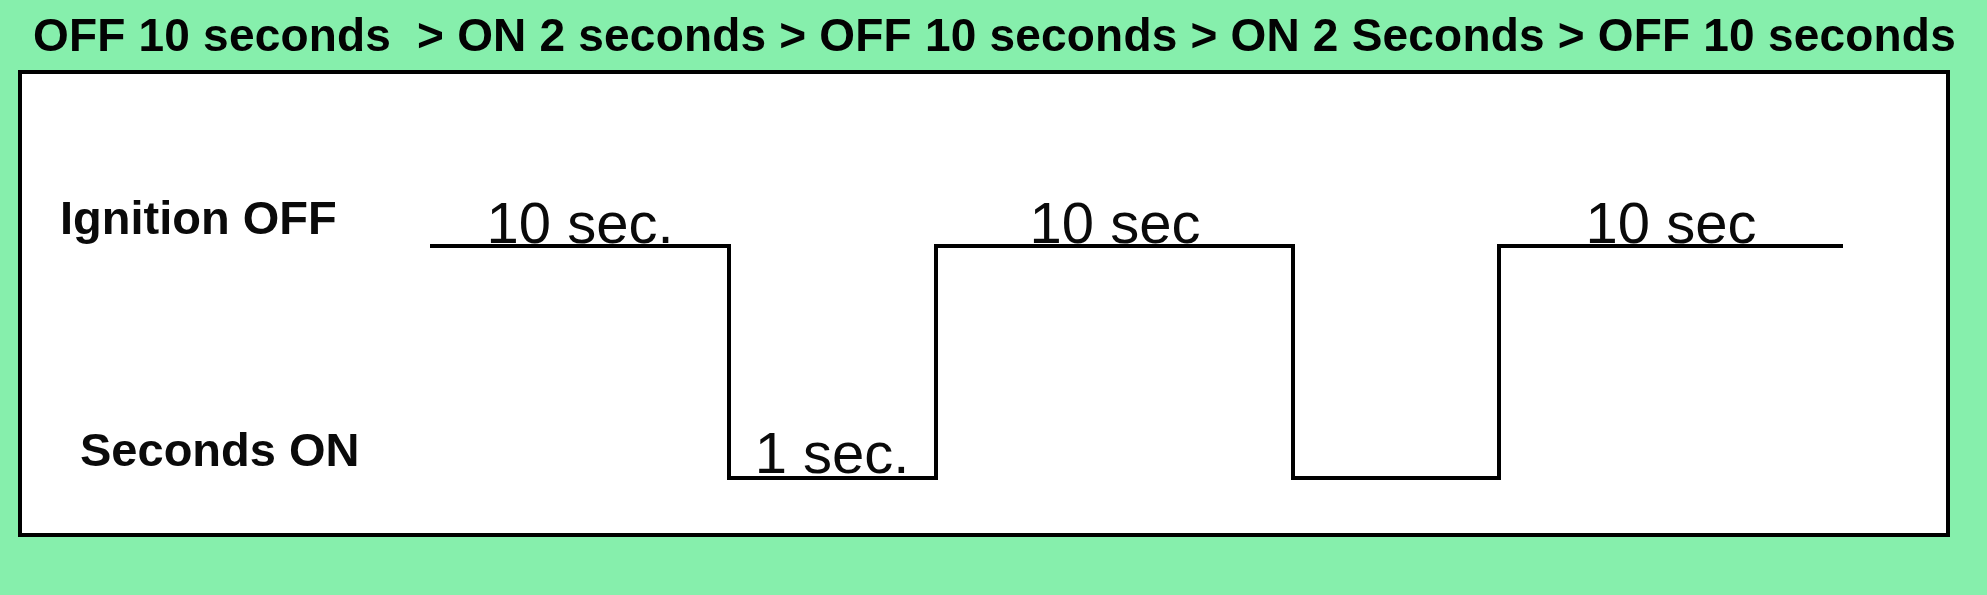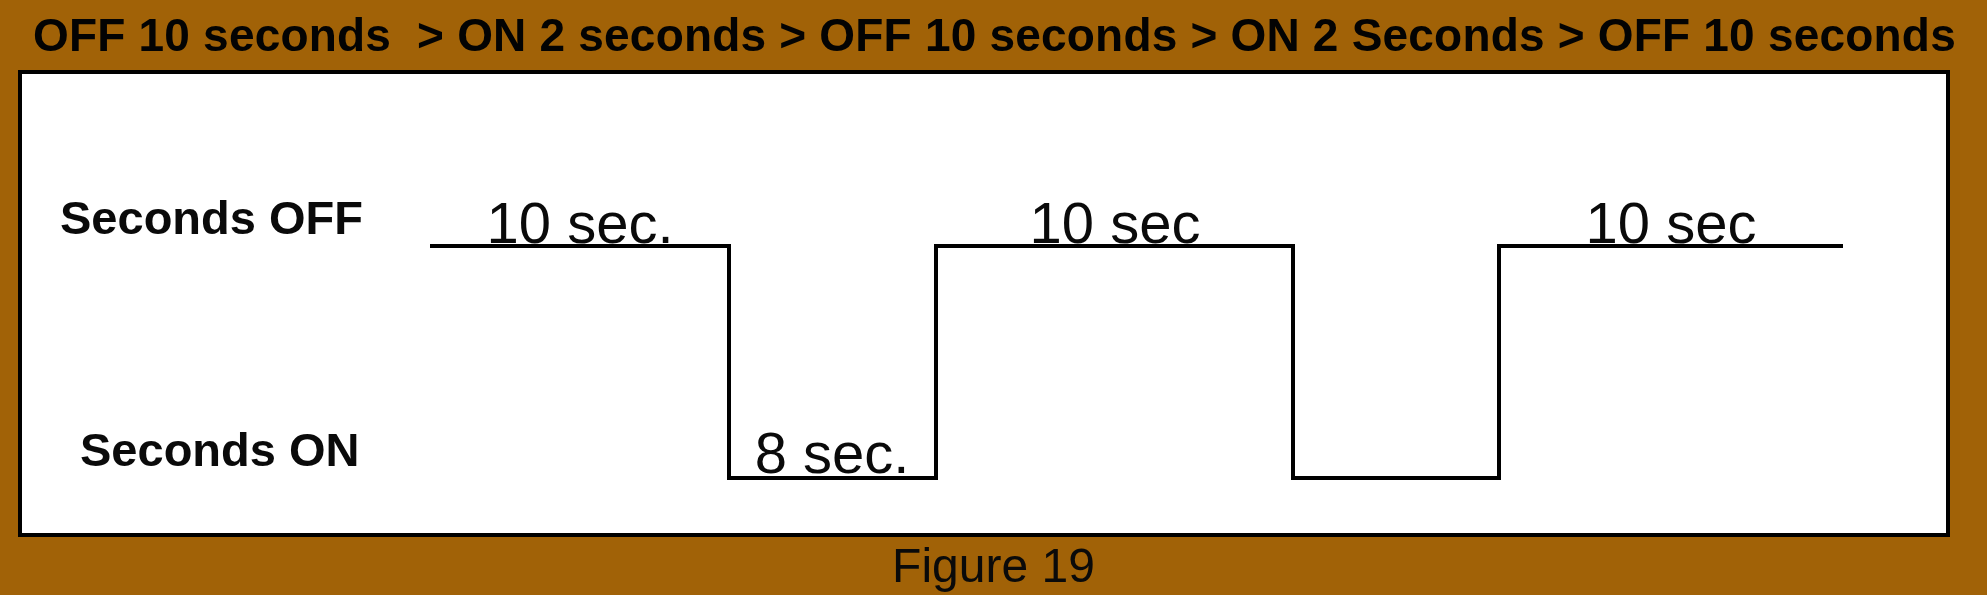--- a/index.html
+++ b/index.html
@@ -5,21 +5,21 @@
   html, body { margin: 0; padding: 0; }
   body {
     width: 1987px; height: 595px;
     background: #ffffff;
     font-family: "Liberation Sans", sans-serif;
     color: #000000;
   }
   .page {
     position: relative;
     width: 1987px; height: 595px;
-    background: #a16207;
+    background: #86efac;
     overflow: hidden;
   }
   .seq-title {
     position: absolute;
     left: 33px; top: 8px;
     font-size: 46px;
     font-weight: bold;
     white-space: pre;
     letter-spacing: 0.2px;
     color: #030303;
@@ -68,32 +68,31 @@
 </style>
 </head>
 <body>
 
 <div class="page">
 
   <div class="seq-title">OFF 10 seconds  &gt; ON 2 seconds &gt; OFF 10 seconds &gt; ON 2 Seconds &gt; OFF 10 seconds</div>
 
   <div class="diagram-box"></div>
 
-  <div class="state-label" id="lbl-off">Seconds OFF</div>
+  <div class="state-label" id="lbl-off">Ignition OFF</div>
 
   <div class="state-label" id="lbl-on">Seconds ON</div>
 
   <svg class="wave-svg" width="1987" height="595" viewBox="0 0 1987 595">
     <polyline points="430,246 729,246 729,478 936,478 936,246 1293,246 1293,478 1499,478 1499,246 1843,246" fill="none" stroke="#000000" stroke-width="4"></polyline>
   </svg>
 
   <div class="dur top" style="left:580px">10 sec.</div>
 
-  <div class="dur bottom" style="left:832px">8 sec.</div>
+  <div class="dur bottom" style="left:832px">1 sec.</div>
 
   <div class="dur top" style="left:1115px">10 sec</div>
 
 
   <div class="dur top" style="left:1671px">10 sec</div>
 
-  <div class="caption">Figure 19</div>
 
 </div>
 
 </body></html>

